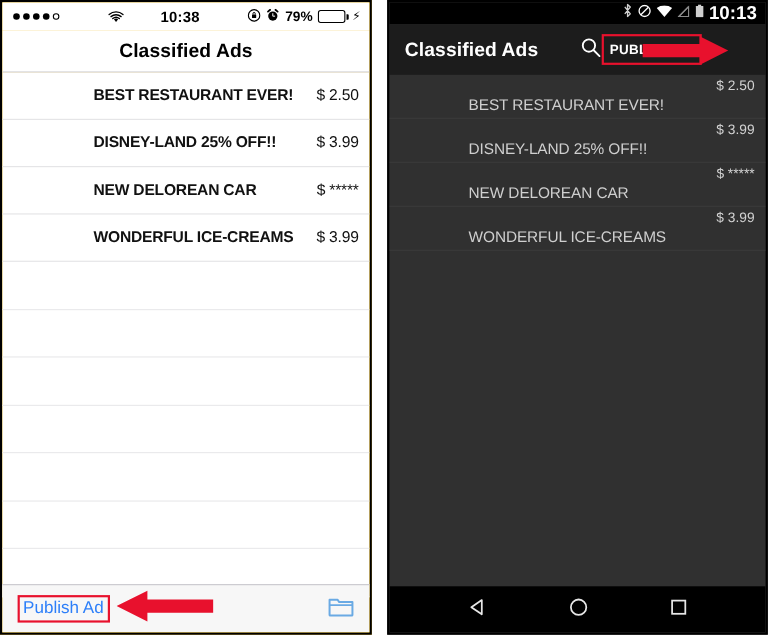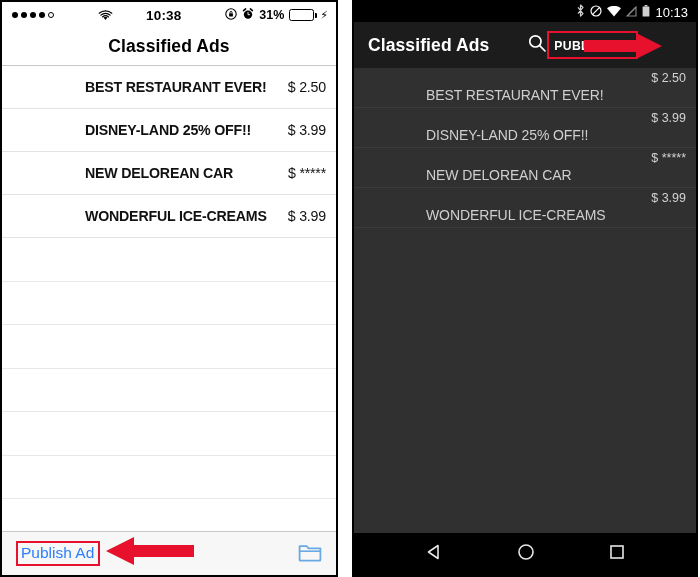--- a/index.html
+++ b/index.html
@@ -63,21 +63,21 @@
     padding:0 14px;box-sizing:border-box;
   }
   .ios-publish{font-size:15.5px;color:#2d7ff9;white-space:nowrap;}
   .ios-publish-box{border:2px solid #e8112d;padding:1px 4px 2px 3px;line-height:1.15;}
 
   
   .and-status{
     height:20px;background:#000;display:flex;align-items:center;justify-content:flex-end;
     padding-right:8px;gap:5px;box-sizing:border-box;
   }
-  .and-status .t{color:#fff;font-size:13px;font-weight:400;margin-left:0;letter-spacing:0;}
+  .and-status .t{color:#fff;font-size:17px;font-weight:700;margin-left:0;letter-spacing:0;}
   .and-bar{
     height:46px;background:#1c1c1c;display:flex;align-items:center;
     padding:0 10px 0 14px;box-sizing:border-box;position:relative;
   }
   .and-title{color:#fff;font-size:17.5px;font-weight:700;letter-spacing:.1px;}
   .and-search{margin-left:38px;}
   .and-publish{
     margin-left:auto;color:#fff;font-size:12.2px;font-weight:700;letter-spacing:.3px;
     white-space:nowrap;
   }
@@ -168,21 +168,21 @@
             <path d="M5 5.2V4.3a1 1 0 0 1 2 0v.9" fill="none" stroke="#000" stroke-width=".9"></path>
           </svg>
         </span>
         <span>
           <svg width="12" height="12" viewBox="0 0 12 12">
             <circle cx="6" cy="6.6" r="4.2" fill="#000"></circle>
             <path d="M1.6 2.6 3.6.9M10.4 2.6 8.4.9" stroke="#000" stroke-width="1.6" stroke-linecap="round"></path>
             <path d="M6 4.4v2.3h1.7" stroke="#fff" stroke-width=".9" fill="none" stroke-linecap="round"></path>
           </svg>
         </span>
-        <span class="ios-pct">31%</span>
+        <span class="ios-pct">79%</span>
         <span class="batt"><span class="fill"></span></span>
         <span class="bolt">⚡</span>
       </span>
     </div>
 
     <div class="ios-nav">
       <span class="ios-nav-title">Classified Ads</span>
     </div>
 
     <div class="ios-list">

